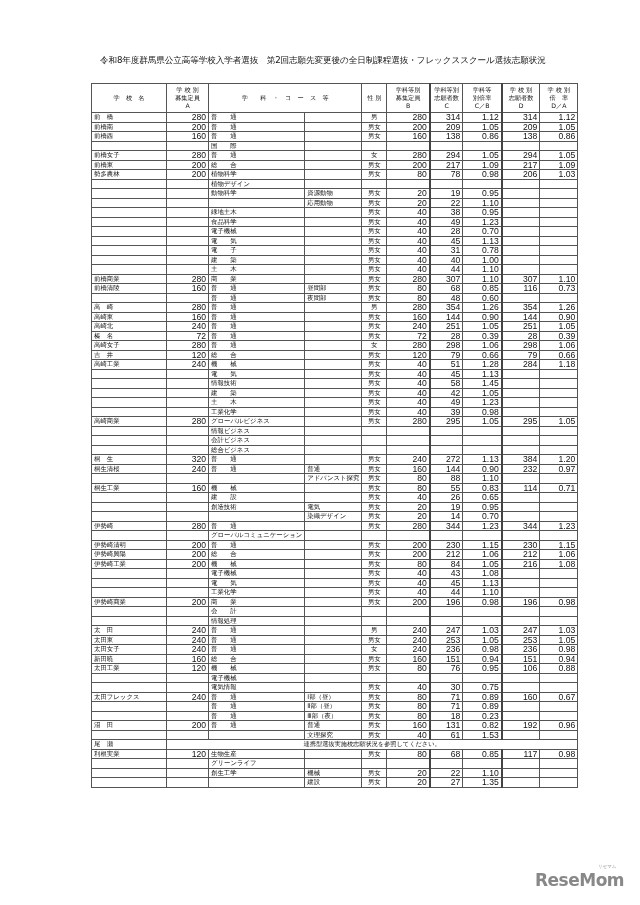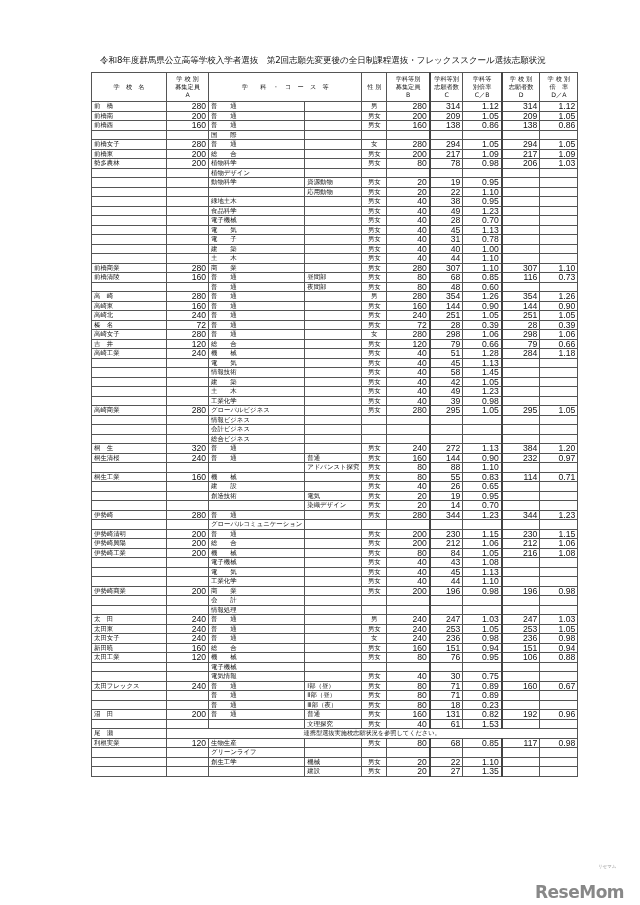--- a/index.html
+++ b/index.html
@@ -1,25 +1,25 @@
 <!DOCTYPE html>
 <html><head>
 <meta charset="utf-8">
 <style>
   html,body{margin:0;padding:0;background:#fff;}
   body{width:640px;height:905px;position:relative;overflow:hidden;font-family:"DejaVu Sans",sans-serif;color:#111;}
   .title{position:absolute;left:100px;top:55px;font-size:8.6px;letter-spacing:-0.1px;white-space:nowrap;}
-  table{position:absolute;left:91px;top:72px;border-collapse:collapse;table-layout:fixed;font-size:6.4px;border:1.5px solid #333;}
+  table{position:absolute;left:91px;top:83px;border-collapse:collapse;table-layout:fixed;font-size:6.4px;border:1.5px solid #333;}
   td,th{border:1px solid #555;padding:0 2px;height:8.5px;line-height:8.5px;white-space:nowrap;overflow:hidden;}
   th{font-weight:normal;font-size:6.2px;line-height:8px;height:28px;text-align:center;}
   .num{text-align:right;font-size:8.6px;font-family:"Liberation Sans",sans-serif;}
   .ctr{text-align:center;}
   .dbl-r{border-right:2.5px double #444;}
   .note{text-align:center;font-size:6.2px;}
-  .logo{position:absolute;left:535px;top:870px;font-family:"DejaVu Sans",sans-serif;font-weight:bold;font-size:17px;color:#888;letter-spacing:-0.5px;margin-top:12px;}
+  .logo{position:absolute;left:535px;top:870px;font-family:"DejaVu Sans",sans-serif;font-weight:bold;font-size:17px;color:#888;letter-spacing:-0.5px;}
   .logo-sub{position:absolute;left:598px;top:864px;font-size:4.5px;color:#999;}
 </style>
 </head>
 <body>
 
 <div class="title">令和8年度群馬県公立高等学校入学者選抜　第2回志願先変更後の全日制課程選抜・フレックススクール選抜志願状況</div>
 
 <table>
   <colgroup>
     <col style="width:75px">

